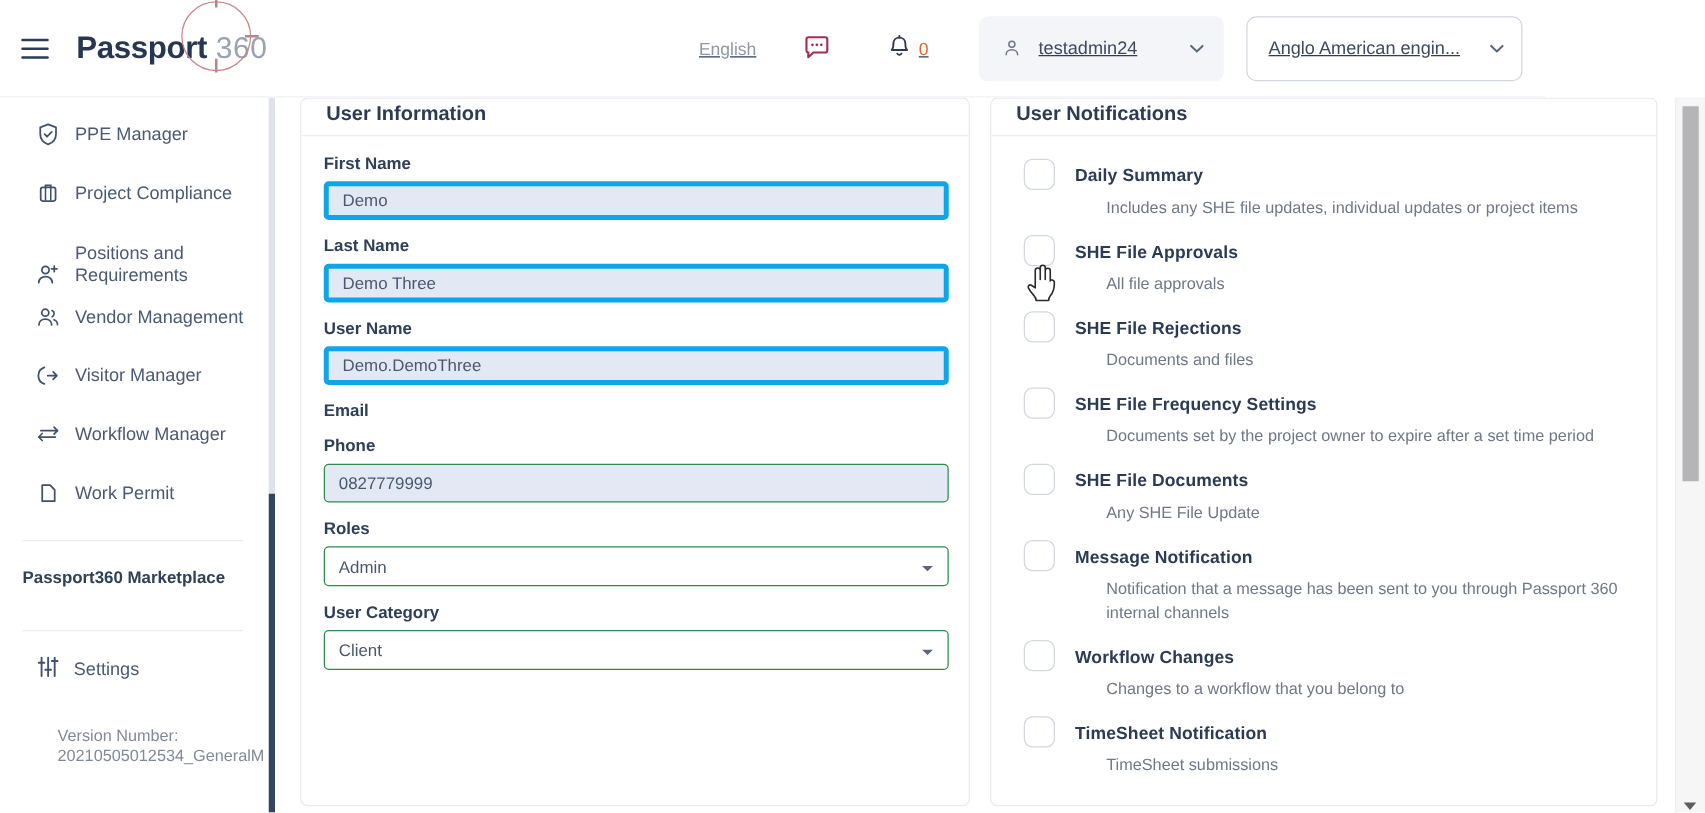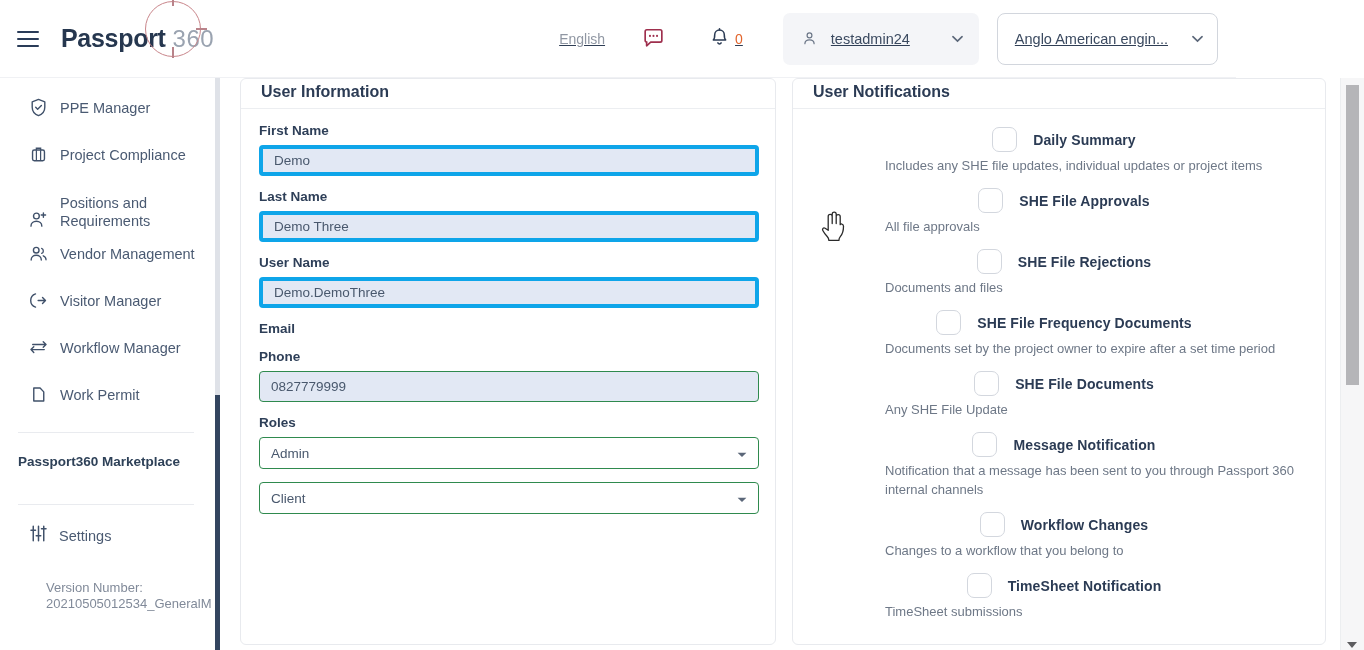--- a/index.html
+++ b/index.html
@@ -155,21 +155,21 @@
     background: #ffffff; border: 1.6px solid #2f8a4e;
     font-size: 13.5px; color: #49586d;
     padding: 0 11px;
     display: flex; align-items: center;
   }
   .select .sel-caret { margin-left: auto; }
 
   
   .notif { padding: 18px 16px 10px 26px; }
   .notif-item { margin-bottom: 13px; }
-  .notif-row { display: flex; align-items: center; justify-content: center; }
+  .notif-row { display: flex; align-items: center; }
   .cbox {
     width: 25px; height: 25px; flex: 0 0 25px;
     border: 1.3px solid #d3d7de; border-radius: 7px;
     background: #ffffff; cursor: pointer;
   }
   .notif-title {
     font-size: 14px; font-weight: bold; color: #2b3b54;
     margin-left: 16px; letter-spacing: 0.1px;
   }
   .notif-desc {
@@ -406,20 +406,21 @@
               <span>Admin</span>
               <span class="sel-caret">
                 <svg width="10" height="6" viewBox="0 0 10 6">
                     <path d="M0.6 0.8 5 5 9.4 0.8" fill="#5b6779"></path>
                   </svg>
               </span>
             </div>
           </div>
 
           <div class="field">
+            <span class="flabel">User Category</span>
             <div class="select">
               <span>Client</span>
               <span class="sel-caret">
                 <svg width="10" height="6" viewBox="0 0 10 6">
                     <path d="M0.6 0.8 5 5 9.4 0.8" fill="#5b6779"></path>
                   </svg>
               </span>
             </div>
           </div>
         </div>
@@ -451,21 +452,21 @@
             <div class="notif-row">
               <span class="cbox"></span>
               <span class="notif-title">SHE File Rejections</span>
             </div>
             <div class="notif-desc">Documents and files</div>
           </div>
 
           <div class="notif-item">
             <div class="notif-row">
               <span class="cbox"></span>
-              <span class="notif-title">SHE File Frequency Documents</span>
+              <span class="notif-title">SHE File Frequency Settings</span>
             </div>
             <div class="notif-desc">Documents set by the project owner to expire after a set time period</div>
           </div>
 
           <div class="notif-item">
             <div class="notif-row">
               <span class="cbox"></span>
               <span class="notif-title">SHE File Documents</span>
             </div>
             <div class="notif-desc">Any SHE File Update</div>

